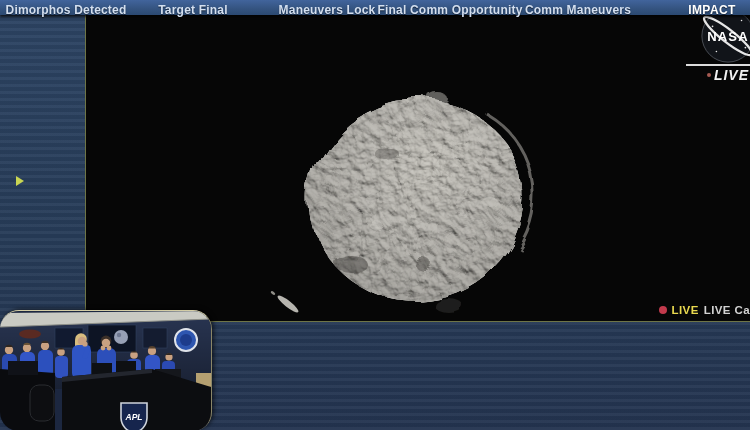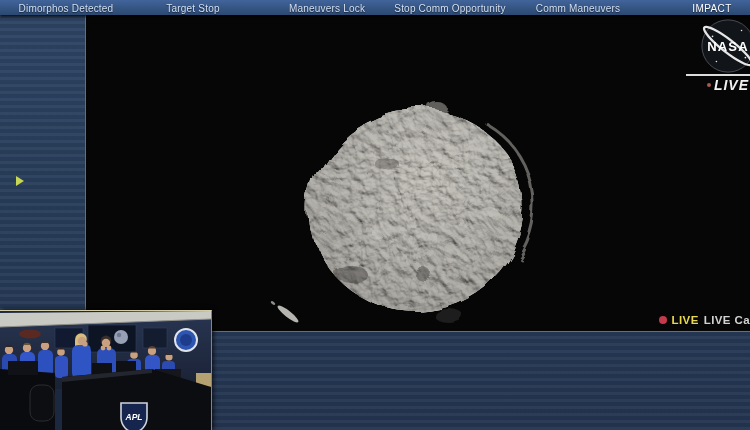--- a/index.html
+++ b/index.html
@@ -11,28 +11,29 @@
       linear-gradient(180deg,#2d4464 0%,#273c58 55%,#243450 100%);
   }
   
   .milestone-bar{
     position:absolute;left:0;top:0;width:750px;height:15px;z-index:5;
     background:linear-gradient(180deg,#41649c 0%,#34537f 60%,#2b4971 100%);
     box-shadow:0 2px 2px rgba(0,0,0,.7);
   }
   .milestone{
     position:absolute;top:3px;transform:translateX(-50%);
-    font-size:10px;letter-spacing:.2px;color:#d3dff0;white-space:nowrap;
+    font-size:12px;letter-spacing:.2px;color:#d3dff0;white-space:nowrap;
     text-shadow:0 1px 1px rgba(0,0,0,.55);
+    font-weight:bold;
   }
   .m0{left:66px}.m1{left:193px}.m2{left:327px}.m3{left:450px}.m4{left:578px}
-  .m5{left:712px;font-weight:normal;color:#fff;font-size:10px;letter-spacing:.4px}
+  .m5{left:712px;font-weight:bold;color:#fff;font-size:12px;letter-spacing:.4px}
   
   .video-frame{
-    position:absolute;left:85px;top:12px;width:665px;height:320px;z-index:1;
+    position:absolute;left:85px;top:2px;width:665px;height:320px;z-index:1;
     box-sizing:border-box;background:#060606;
     border:1px solid #6e7547;border-right:none;overflow:hidden;
   }
   .asteroid-svg{position:absolute;left:0;top:0}
   
   .nasa-logo{position:absolute;top:4px;right:-7px;width:58px;height:58px}
   .live-rule{position:absolute;top:61px;right:0;width:64px;height:0;border-top:2px solid #dcdcdc}
   .live-under{
     position:absolute;top:64px;right:1px;display:flex;align-items:center;gap:3px;
     font-style:italic;font-weight:bold;font-size:14px;color:#f2f2f2;letter-spacing:1px;
@@ -50,34 +51,35 @@
   .play-icon{
     position:absolute;left:16px;top:176px;width:0;height:0;z-index:6;
     border-left:8px solid #c9d653;border-top:5px solid transparent;border-bottom:5px solid transparent;
     filter:blur(.4px);
   }
   
   .pip{
     position:absolute;left:0;top:310px;width:211px;height:120px;z-index:10;overflow:hidden;
     background:#1c2740;border-top:1px solid #d3cda6;border-right:1px solid #8a8668;
     box-shadow:2px -1px 4px rgba(0,0,0,.6);
+    border-radius:19px;
   }
   .pip svg{display:block}
   text{font-family:"Liberation Sans",sans-serif}
 </style>
 </head>
 <body>
 
 <div class="stage">
 
   <div class="milestone-bar">
     <span class="milestone m0">Dimorphos Detected</span>
-    <span class="milestone m1">Target Stop</span>
+    <span class="milestone m1">Target Final</span>
     <span class="milestone m2">Maneuvers Lock</span>
-    <span class="milestone m3">Stop Comm Opportunity</span>
+    <span class="milestone m3">Final Comm Opportunity</span>
     <span class="milestone m4">Comm Maneuvers</span>
     <span class="milestone m5">IMPACT</span>
   </div>
 
   <div class="play-icon"></div>
 
   <div class="video-frame">
 
     <svg class="asteroid-svg" width="665" height="388" viewBox="0 0 665 388">
       <defs>

